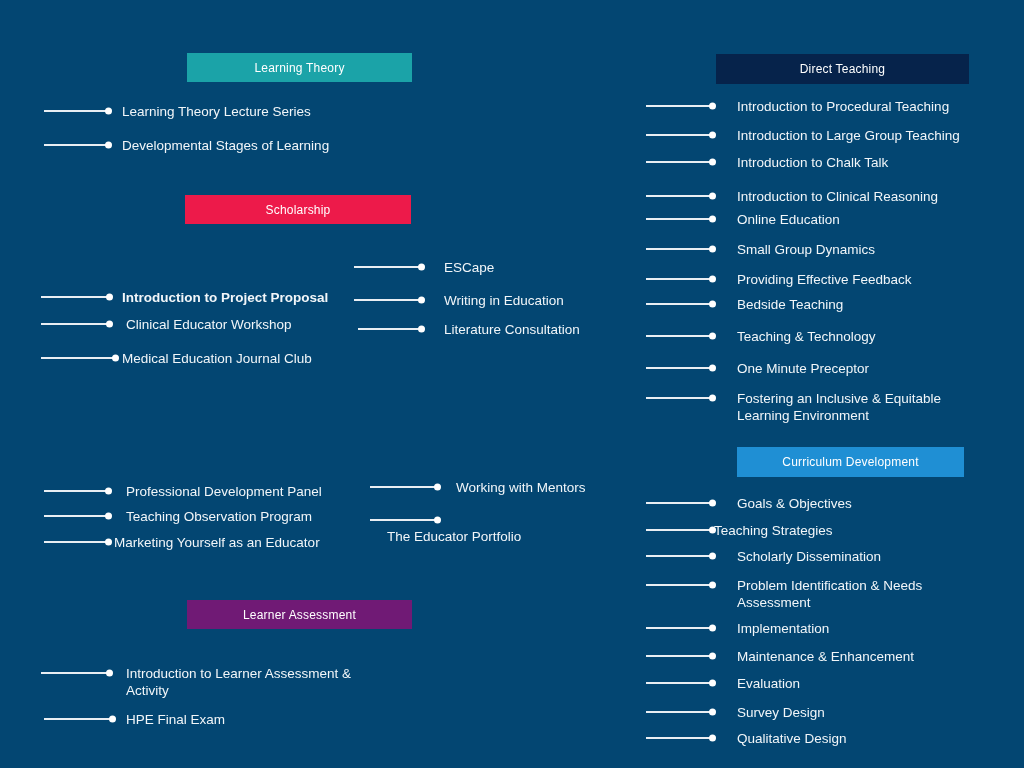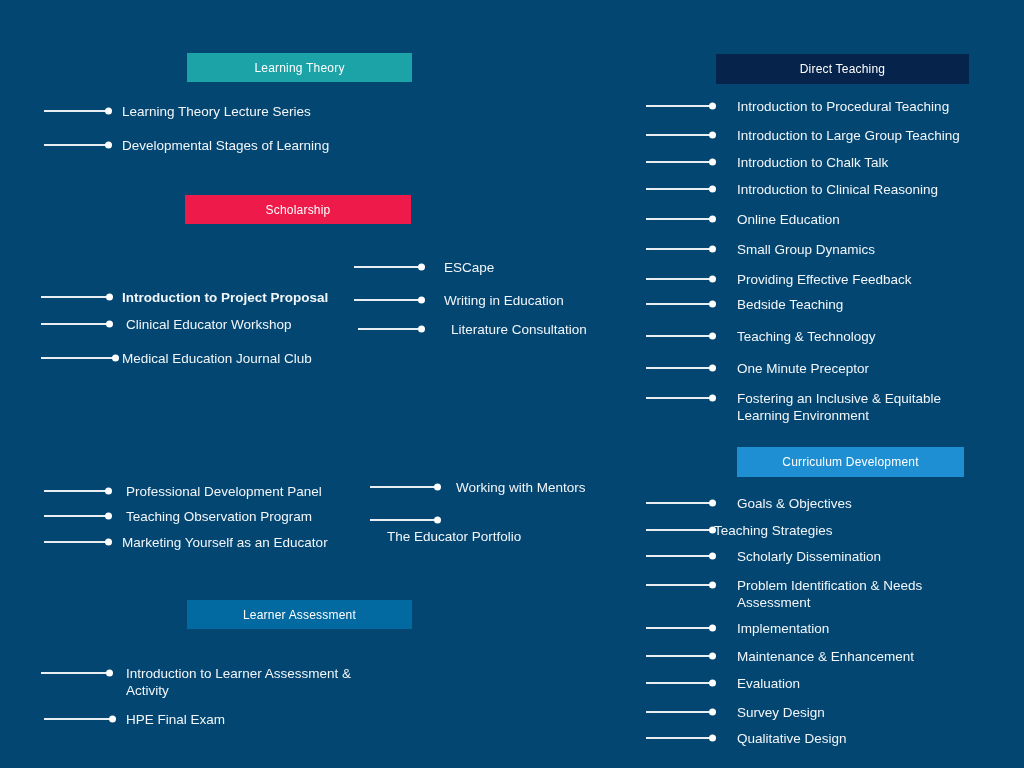--- a/index.html
+++ b/index.html
@@ -126,58 +126,58 @@
         <span class="rule"></span>
         <span class="knob"></span>
       </span>
       <span class="course-label" style="margin-left: 21px;">Writing in Education</span>
     </div>
     <div class="course-row" style="left: 358px; top: 321px;">
       <span class="connector" style="width: 65px;">
         <span class="rule"></span>
         <span class="knob"></span>
       </span>
-      <span class="course-label" style="margin-left: 28px;">Literature Consultation</span>
+      <span class="course-label" style="margin-left: 21px;">Literature Consultation</span>
     </div>
     <div class="course-row" style="left: 44px; top: 483px;">
       <span class="connector" style="width: 66px;">
         <span class="rule"></span>
         <span class="knob"></span>
       </span>
       <span class="course-label" style="margin-left: 16px;">Professional Development Panel</span>
     </div>
     <div class="course-row" style="left: 44px; top: 508px;">
       <span class="connector" style="width: 66px;">
         <span class="rule"></span>
         <span class="knob"></span>
       </span>
       <span class="course-label" style="margin-left: 16px;">Teaching Observation Program</span>
     </div>
     <div class="course-row" style="left: 44px; top: 534px;">
       <span class="connector" style="width: 66px;">
         <span class="rule"></span>
         <span class="knob"></span>
       </span>
-      <span class="course-label" style="margin-left: 12px; text-align: right;">Marketing Yourself as an Educator</span>
+      <span class="course-label" style="margin-left: 4px; text-align: right;">Marketing Yourself as an Educator</span>
     </div>
     <div class="course-row" style="left: 370px; top: 479px;">
       <span class="connector" style="width: 69px;">
         <span class="rule"></span>
         <span class="knob"></span>
       </span>
       <span class="course-label" style="margin-left: 17px;">Working with Mentors</span>
     </div>
     <div class="course-row" style="left: 370px; top: 512px; flex-direction: column;">
       <span class="connector" style="width: 69px;">
         <span class="rule"></span>
         <span class="knob"></span>
       </span>
       <span class="course-label" style="margin-left: 17px;">The Educator Portfolio</span>
     </div>
-    <div class="cat-header" style="left: 187px; top: 600px; width: 225px; height: 29px; background: #0369a1;">
+    <div class="cat-header" style="left: 187px; top: 600px; width: 225px; height: 29px; background: #701a75;">
       <span>Learner Assessment</span>
     </div>
     <div class="course-row" style="left: 41px; top: 665px;">
       <span class="connector" style="width: 70px;">
         <span class="rule"></span>
         <span class="knob"></span>
       </span>
       <span class="course-label" style="margin-left: 15px;">Introduction to Learner Assessment &amp;
 Activity</span>
     </div>
@@ -205,21 +205,21 @@
       </span>
       <span class="course-label" style="margin-left: 23px;">Introduction to Large Group Teaching</span>
     </div>
     <div class="course-row" style="left: 646px; top: 154px;">
       <span class="connector" style="width: 68px;">
         <span class="rule"></span>
         <span class="knob"></span>
       </span>
       <span class="course-label" style="margin-left: 23px;">Introduction to Chalk Talk</span>
     </div>
-    <div class="course-row" style="left: 646px; top: 181px;">
+    <div class="course-row" style="left: 646px; top: 188px;">
       <span class="connector" style="width: 68px;">
         <span class="rule"></span>
         <span class="knob"></span>
       </span>
       <span class="course-label" style="margin-left: 23px;">Introduction to Clinical Reasoning</span>
     </div>
     <div class="course-row" style="left: 646px; top: 211px;">
       <span class="connector" style="width: 68px;">
         <span class="rule"></span>
         <span class="knob"></span>

